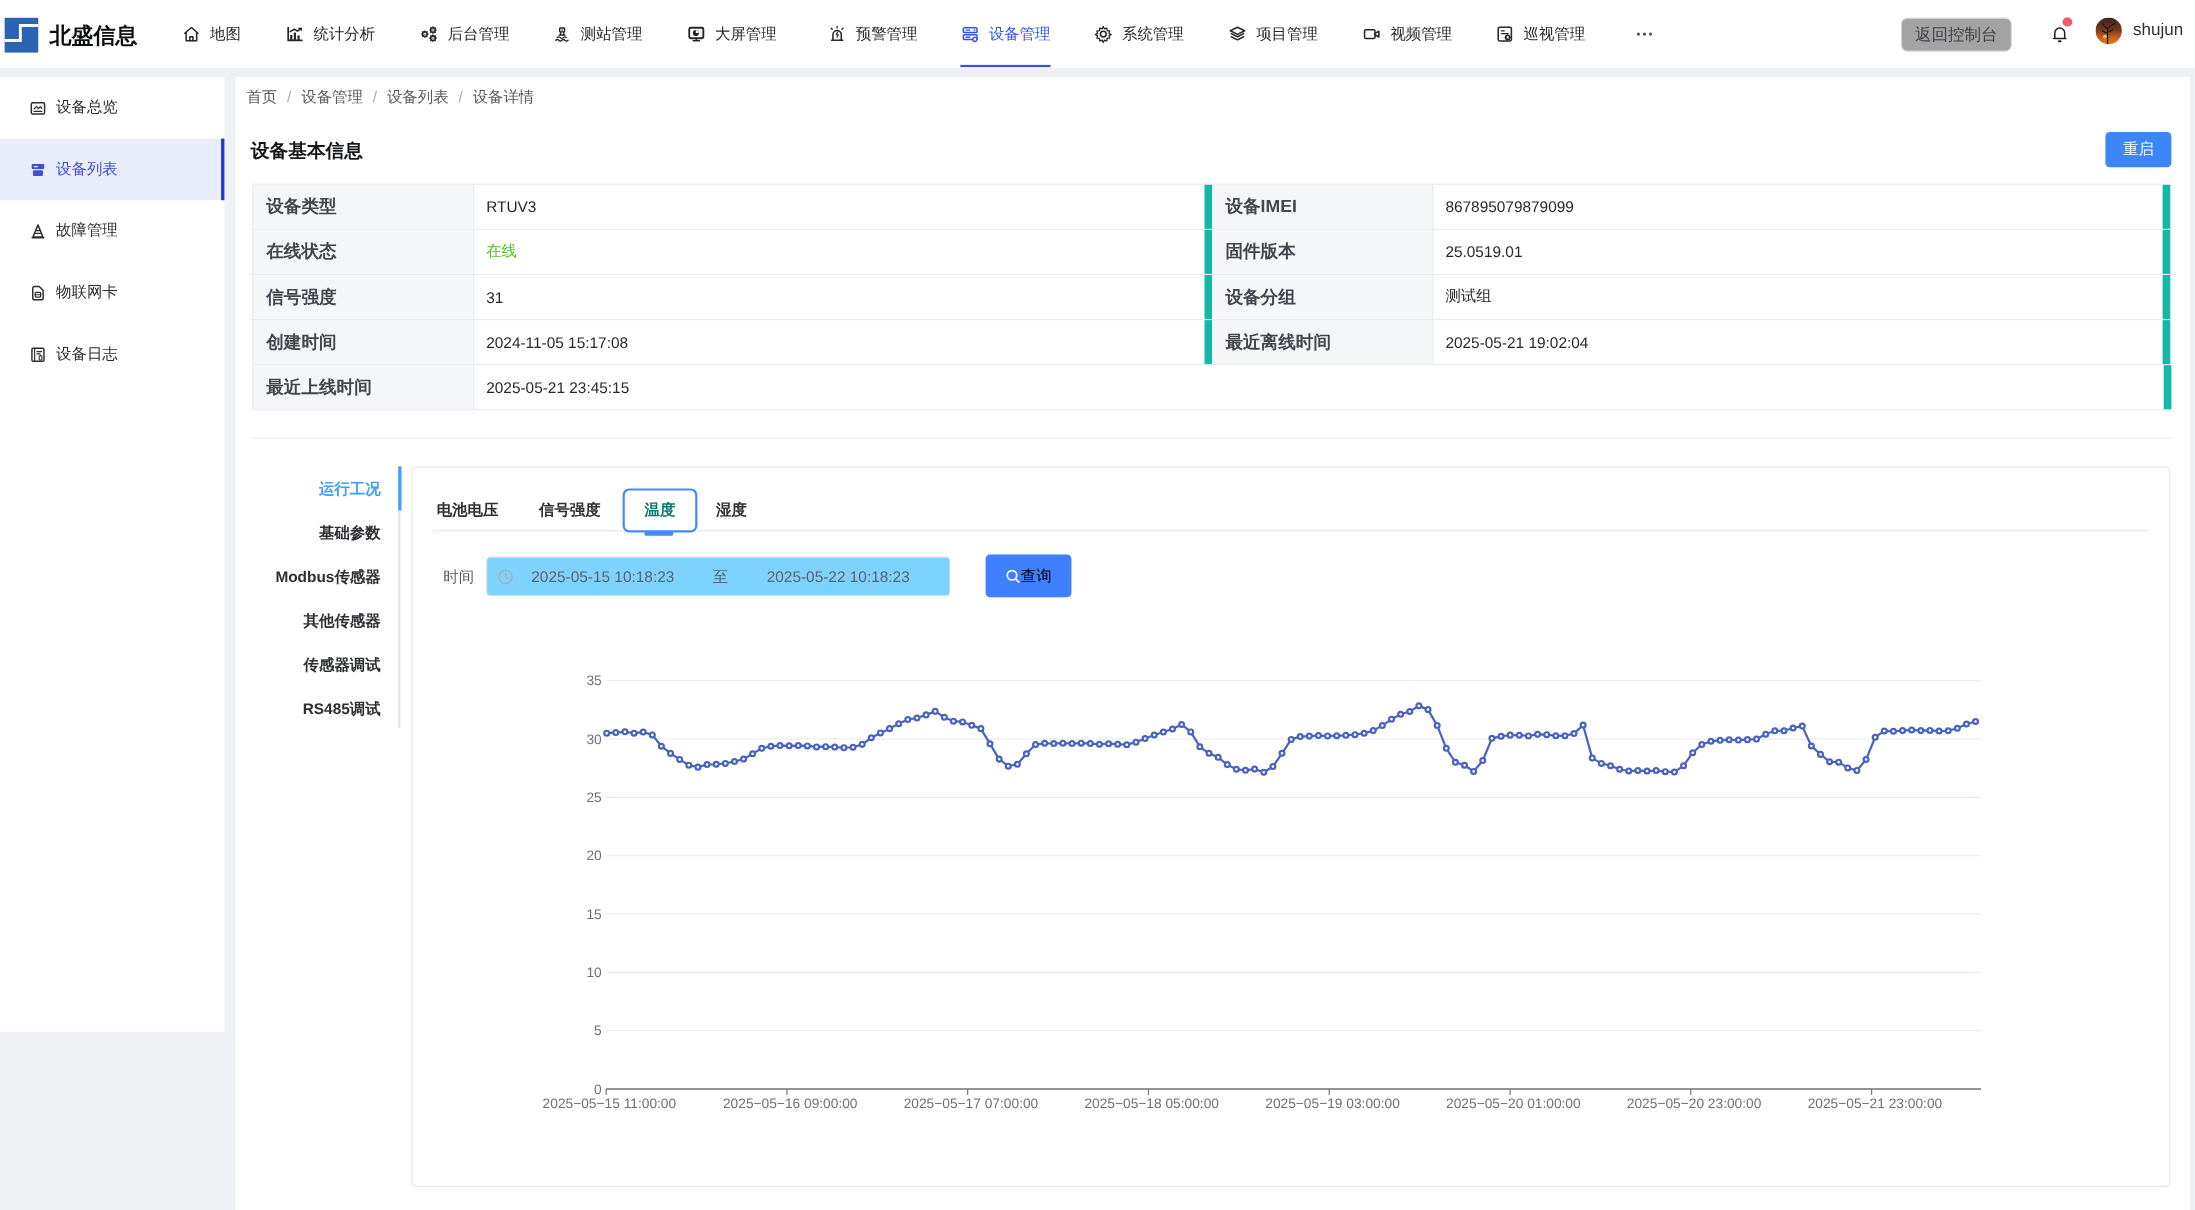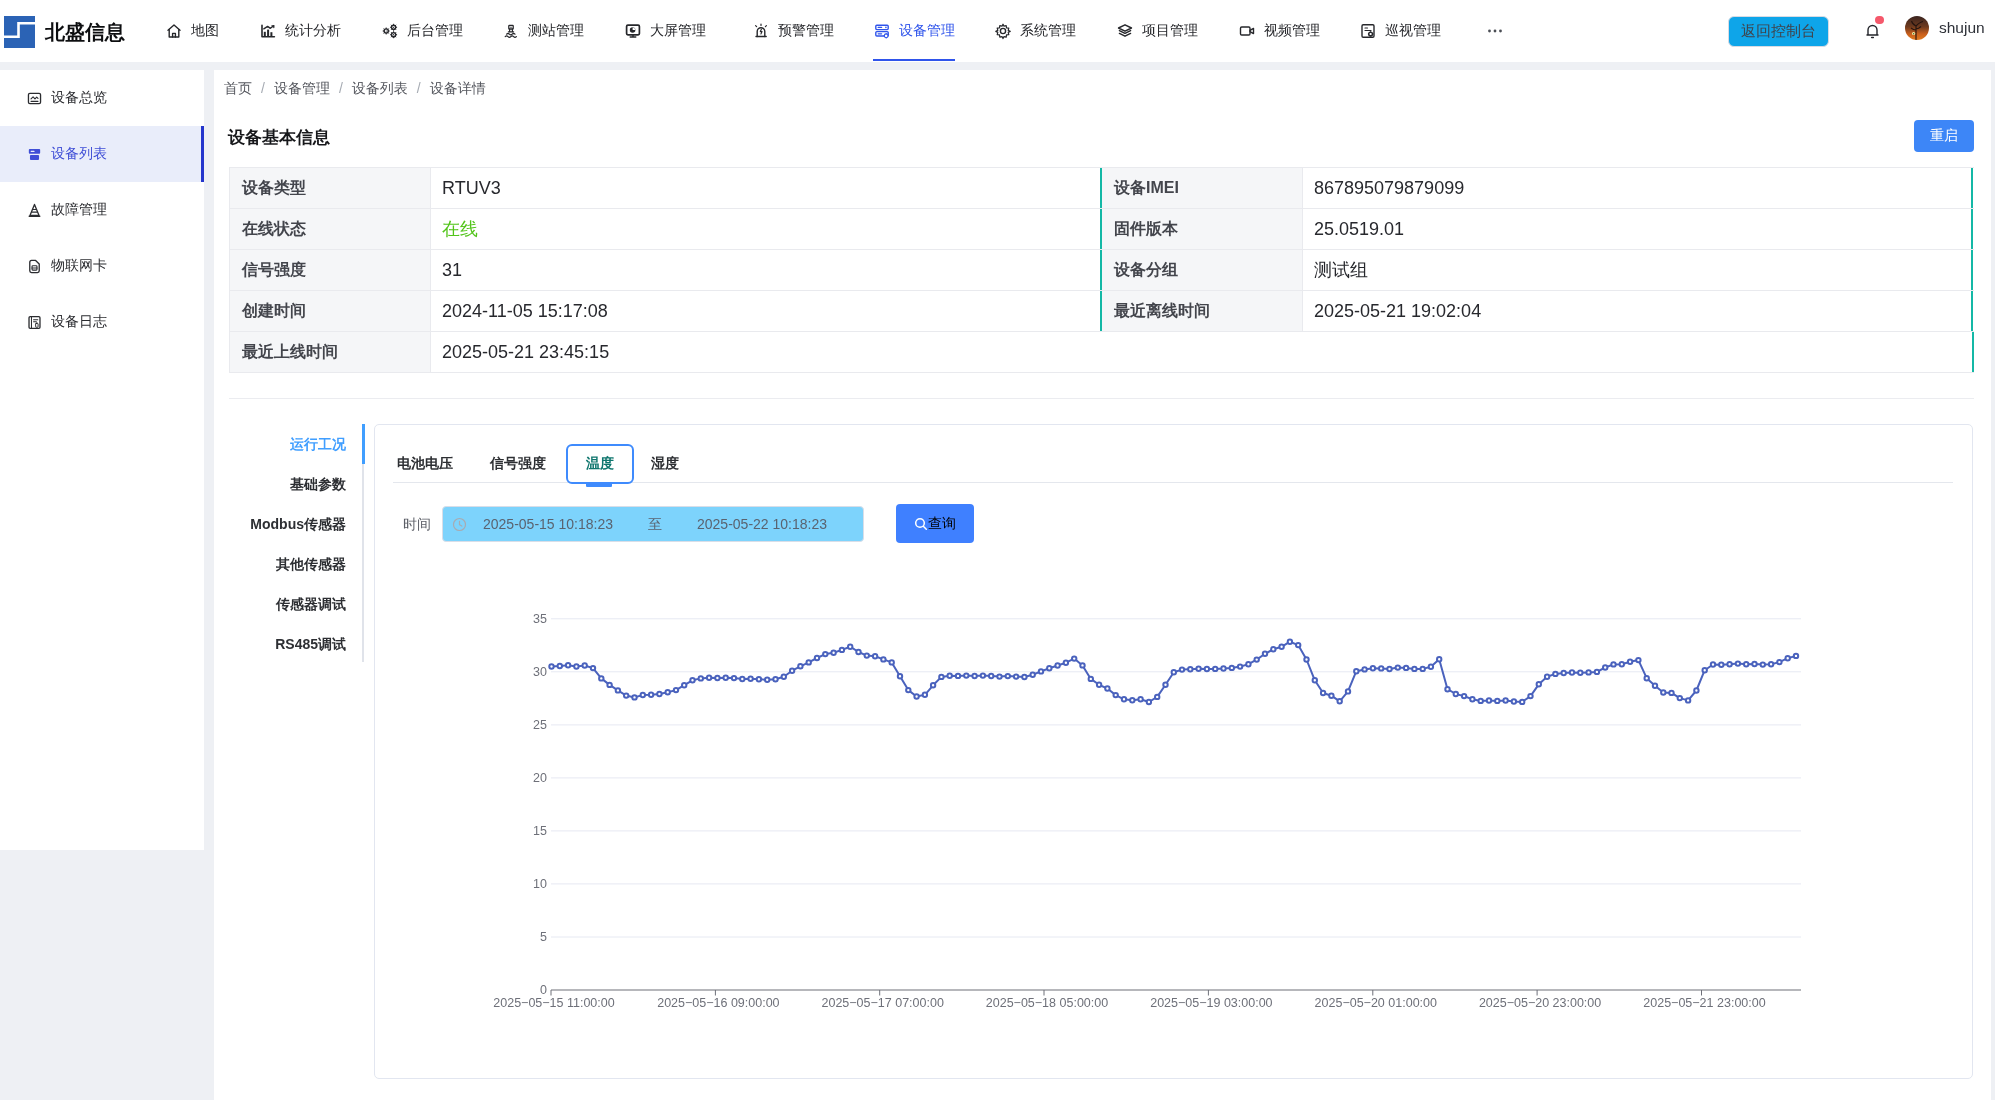--- a/index.html
+++ b/index.html
@@ -5,37 +5,37 @@
 html,body{width:1995px;height:1100px;overflow:hidden;}
 body{background:#eef0f4;position:relative;}
 .abs{position:absolute;}
 
 #hd{position:absolute;left:0;top:0;width:1995px;height:62px;background:#fff;z-index:5;}
 .nav{position:absolute;top:0;height:62px;display:flex;align-items:center;gap:8px;font-size:14px;color:#26272b;}
 .nav svg{display:block;}
 .nav.on{color:#2f54eb;}
 .nav.on::after{content:"";position:absolute;left:0;right:0;bottom:1px;height:2px;background:#2f54eb;}
 
-#sb{position:absolute;left:0;top:70px;width:204px;height:780px;background:#fff;}
+#sb{position:absolute;left:0;top:70px;width:204px;height:868px;background:#fff;}
 .si{position:absolute;left:0;width:204px;height:56px;display:flex;align-items:center;font-size:14px;color:#2b2c30;}
 .si svg{position:absolute;left:26px;top:50%;margin-top:-8px;}
 .si span{position:absolute;left:51px;}
 .si.on{background:#e9edfa;color:#3f4ed6;}
 .si.on::after{content:"";position:absolute;right:0;top:0;bottom:0;width:3px;background:#2536cc;}
 
 #ct{position:absolute;left:214px;top:70px;width:1777px;height:1030px;background:#fff;}
 .bc{position:absolute;top:80px;font-size:14px;color:#56585f;}
 .bc i{font-style:normal;color:#a6abb3;padding:0 9px;}
 #ttl{position:absolute;left:228px;top:126px;font-size:17px;font-weight:bold;color:#16171a;}
 #rebtn{position:absolute;left:1914px;top:120px;width:60px;height:32px;background:#3d86f7;border-radius:4px;color:#fff;font-size:14px;display:flex;align-items:center;justify-content:center;}
 
 #tbl{position:absolute;left:229px;top:167px;width:1745px;border-top:1px solid #e9eaee;border-left:1px solid #e9eaee;}
 .tr{display:flex;height:41px;border-bottom:1px solid #e9eaee;}
 .tl{width:201px;background:#f5f6f8;border-right:1px solid #e9eaee;display:flex;align-items:center;padding-left:12px;font-size:16px;font-weight:600;color:#43454c;}
-.td{display:flex;align-items:center;padding-left:11px;font-size:18px;color:#27282d;border-right:2px solid #14b8a6;text-align:right;}
+.td{display:flex;align-items:center;padding-left:11px;font-size:14px;color:#27282d;border-right:7px solid #14b8a6;text-align:right;}
 .v1{width:671px;}
 .v2{width:670px;}
 #dvd{position:absolute;left:229px;top:398px;width:1745px;height:1px;background:#ebecf0;}
 
 .lt{position:absolute;width:120px;text-align:right;font-size:14px;font-weight:600;color:#2d2f33;line-height:40px;height:40px;right:0;}
 #ltwrap{position:absolute;left:226px;top:424px;width:120px;}
 #ltrail{position:absolute;left:362px;top:424px;width:2px;height:238px;background:#e0e3ea;}
 #ltbar{position:absolute;left:362px;top:424px;width:3px;height:40px;background:#409eff;}
 
 #panel{position:absolute;left:374px;top:424px;width:1599px;height:655px;border:1px solid #e2e6f0;border-radius:5px;background:#fff;}
@@ -205,21 +205,21 @@
       </svg>
       <span>巡视管理</span>
     </div>
 <div class="nav" style="left:1486px;color:#4b4e55">
       <svg width="18" height="18" viewBox="0 0 18 18" fill="currentColor">
         <circle cx="3.5" cy="9" r="1.4"></circle>
         <circle cx="9" cy="9" r="1.4"></circle>
         <circle cx="14.5" cy="9" r="1.4"></circle>
       </svg>
     </div>
-<div class="abs" style="left:1728px;top:16px;width:101px;height:31px;border:1px solid #d8dbe3;border-radius:6px;background:#0ea5e9;color:#40434b;font-size:15px;display:flex;align-items:center;justify-content:center">返回控制台</div>
+<div class="abs" style="left:1728px;top:16px;width:101px;height:31px;border:1px solid #d8dbe3;border-radius:6px;background:#a3a3a3;color:#40434b;font-size:15px;display:flex;align-items:center;justify-content:center">返回控制台</div>
 <svg class="abs" style="left:1862px;top:20px" width="21" height="21" viewBox="0 0 21 21" fill="none" stroke="#23242a" stroke-width="1.4" stroke-linecap="round">
       <path d="M5 15h11M6 15v-5a4.5 4.5 0 0 1 9 0v5" stroke-linejoin="round"></path>
       <path d="M9.7 17.5h1.6" stroke-width="1.6"></path>
     </svg>
 <div class="abs" style="left:1875px;top:15.5px;width:8.6px;height:8.6px;border-radius:50%;background:#f5586b"></div>
 <svg class="abs" style="left:1904.5px;top:15.5px" width="24" height="24" viewBox="0 0 24 24">
       <defs>
         <linearGradient id="av" x1="0" y1="0" x2="0" y2="1">
           <stop offset="0" stop-color="#3a2420"></stop>
           <stop offset="0.45" stop-color="#6e3a1e"></stop>

